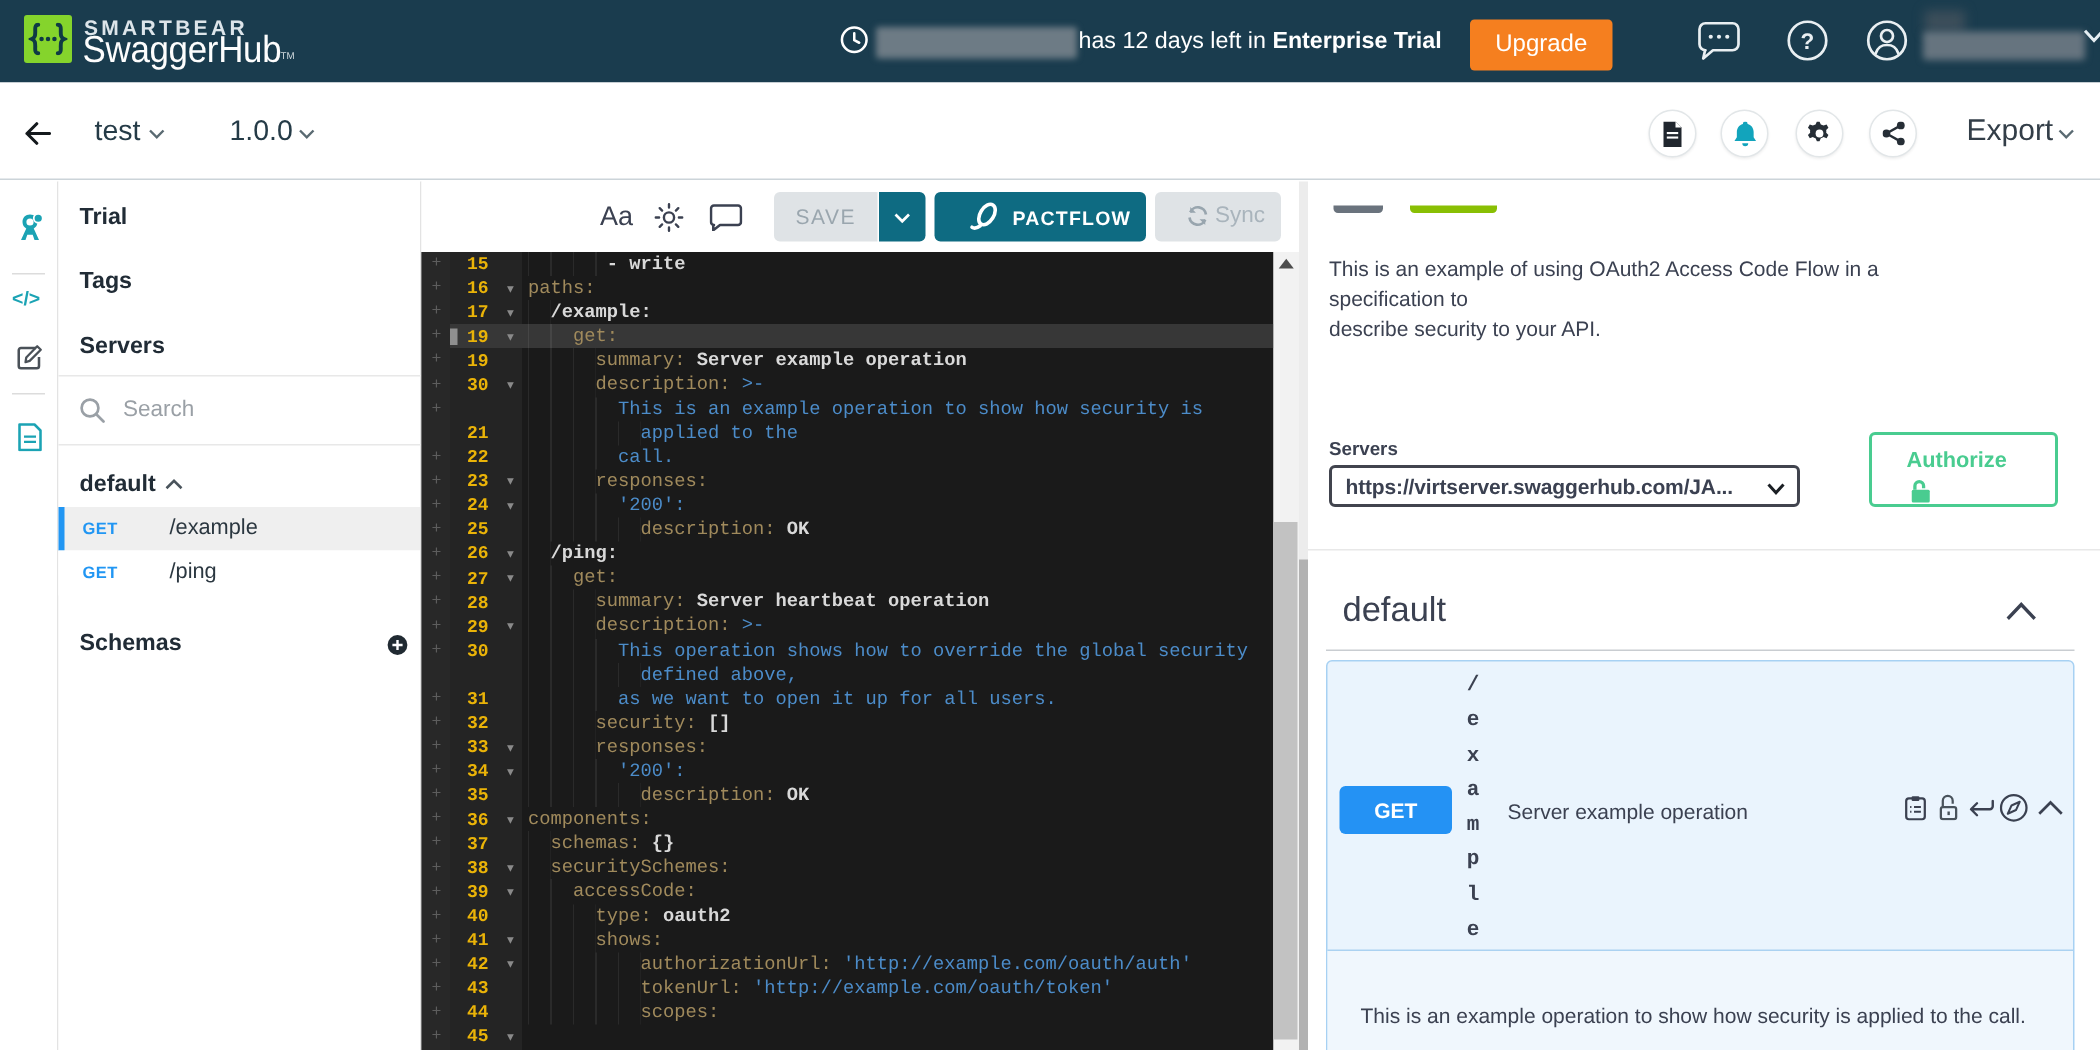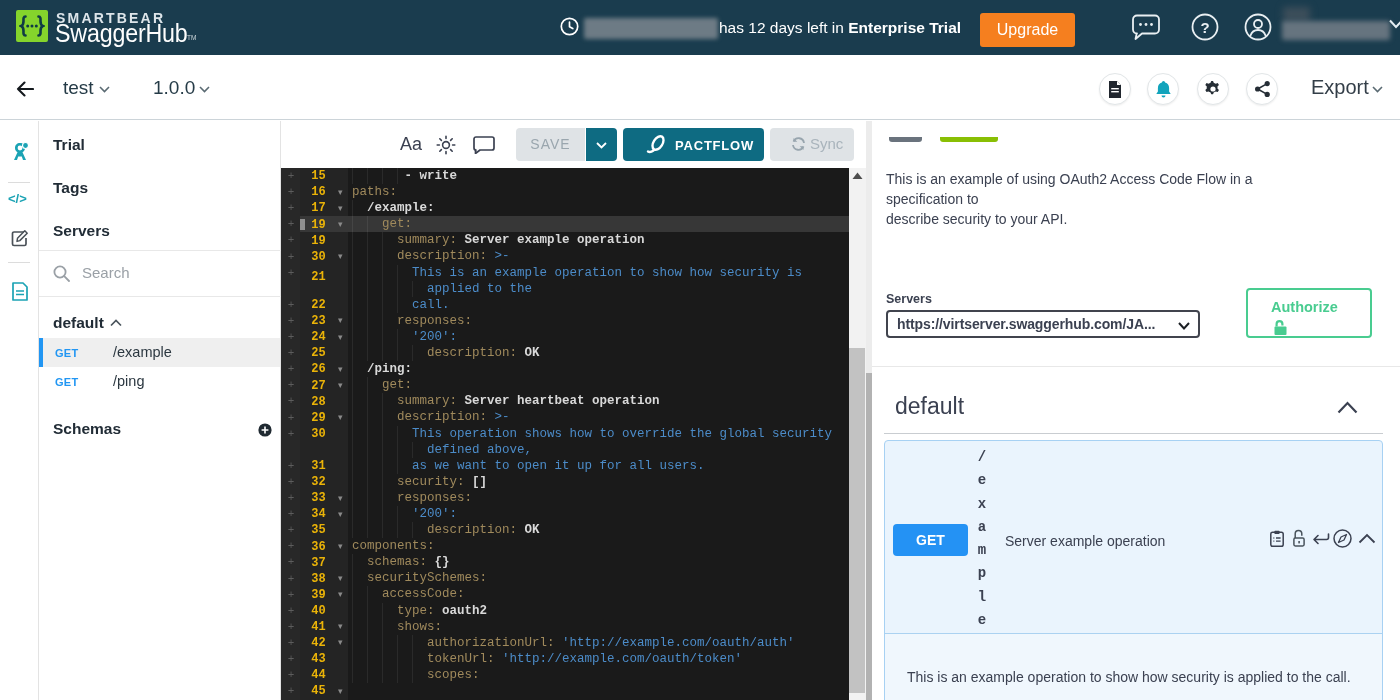--- a/index.html
+++ b/index.html
@@ -312,21 +312,21 @@
         <div style="top:501.1px">+</div>
         <div style="top:517.2px">+</div>
       </div>
     <div id="numcol">
         <div style="top:1.2px">15</div>
         <div style="top:17.3px">16</div>
         <div style="top:33.4px">17</div>
         <div style="top:49.5px">19</div>
         <div style="top:65.6px">19</div>
         <div style="top:81.7px">30</div>
-        <div style="top:102px">21</div>
+        <div style="top:114px">21</div>
         <div style="top:130.0px">22</div>
         <div style="top:146.1px">23</div>
         <div style="top:162.2px">24</div>
         <div style="top:178.3px">25</div>
         <div style="top:194.4px">26</div>
         <div style="top:210.5px">27</div>
         <div style="top:226.6px">28</div>
         <div style="top:242.7px">29</div>
         <div style="top:258.8px">30</div>
         <div style="top:291.0px">31</div>

